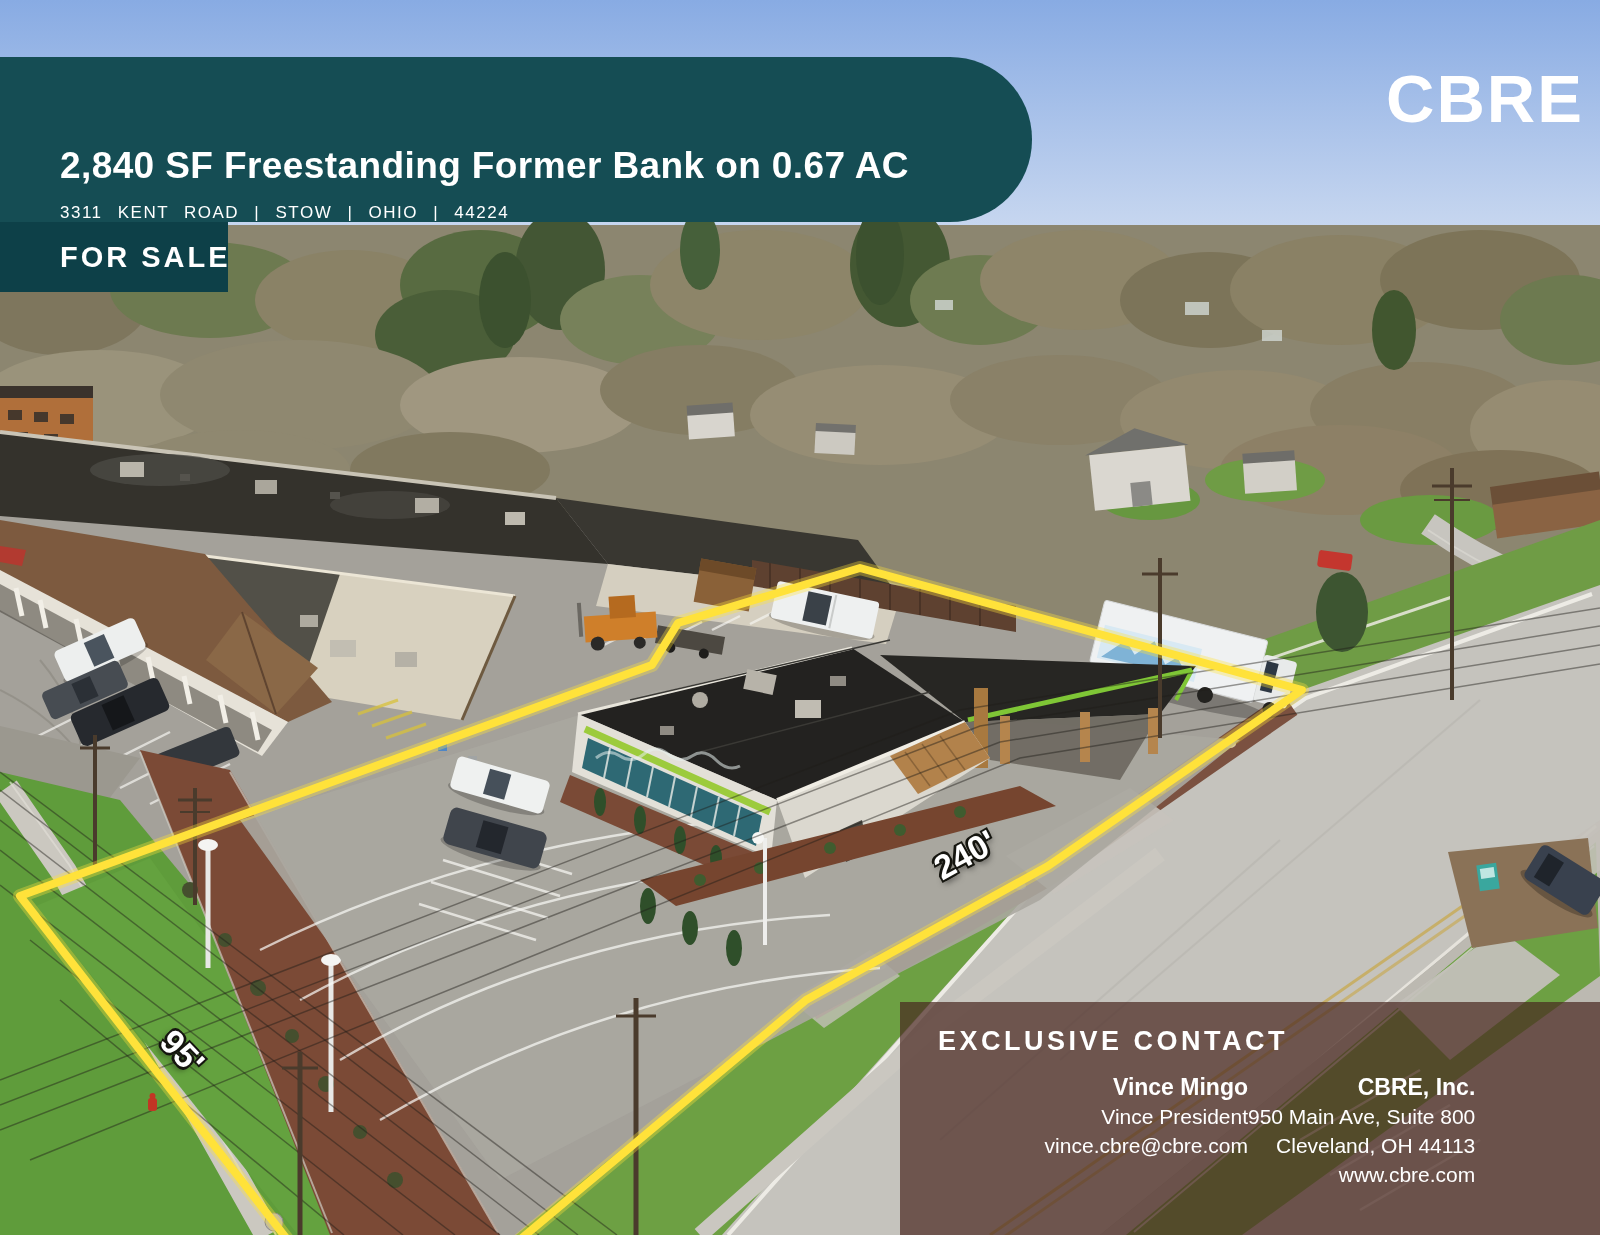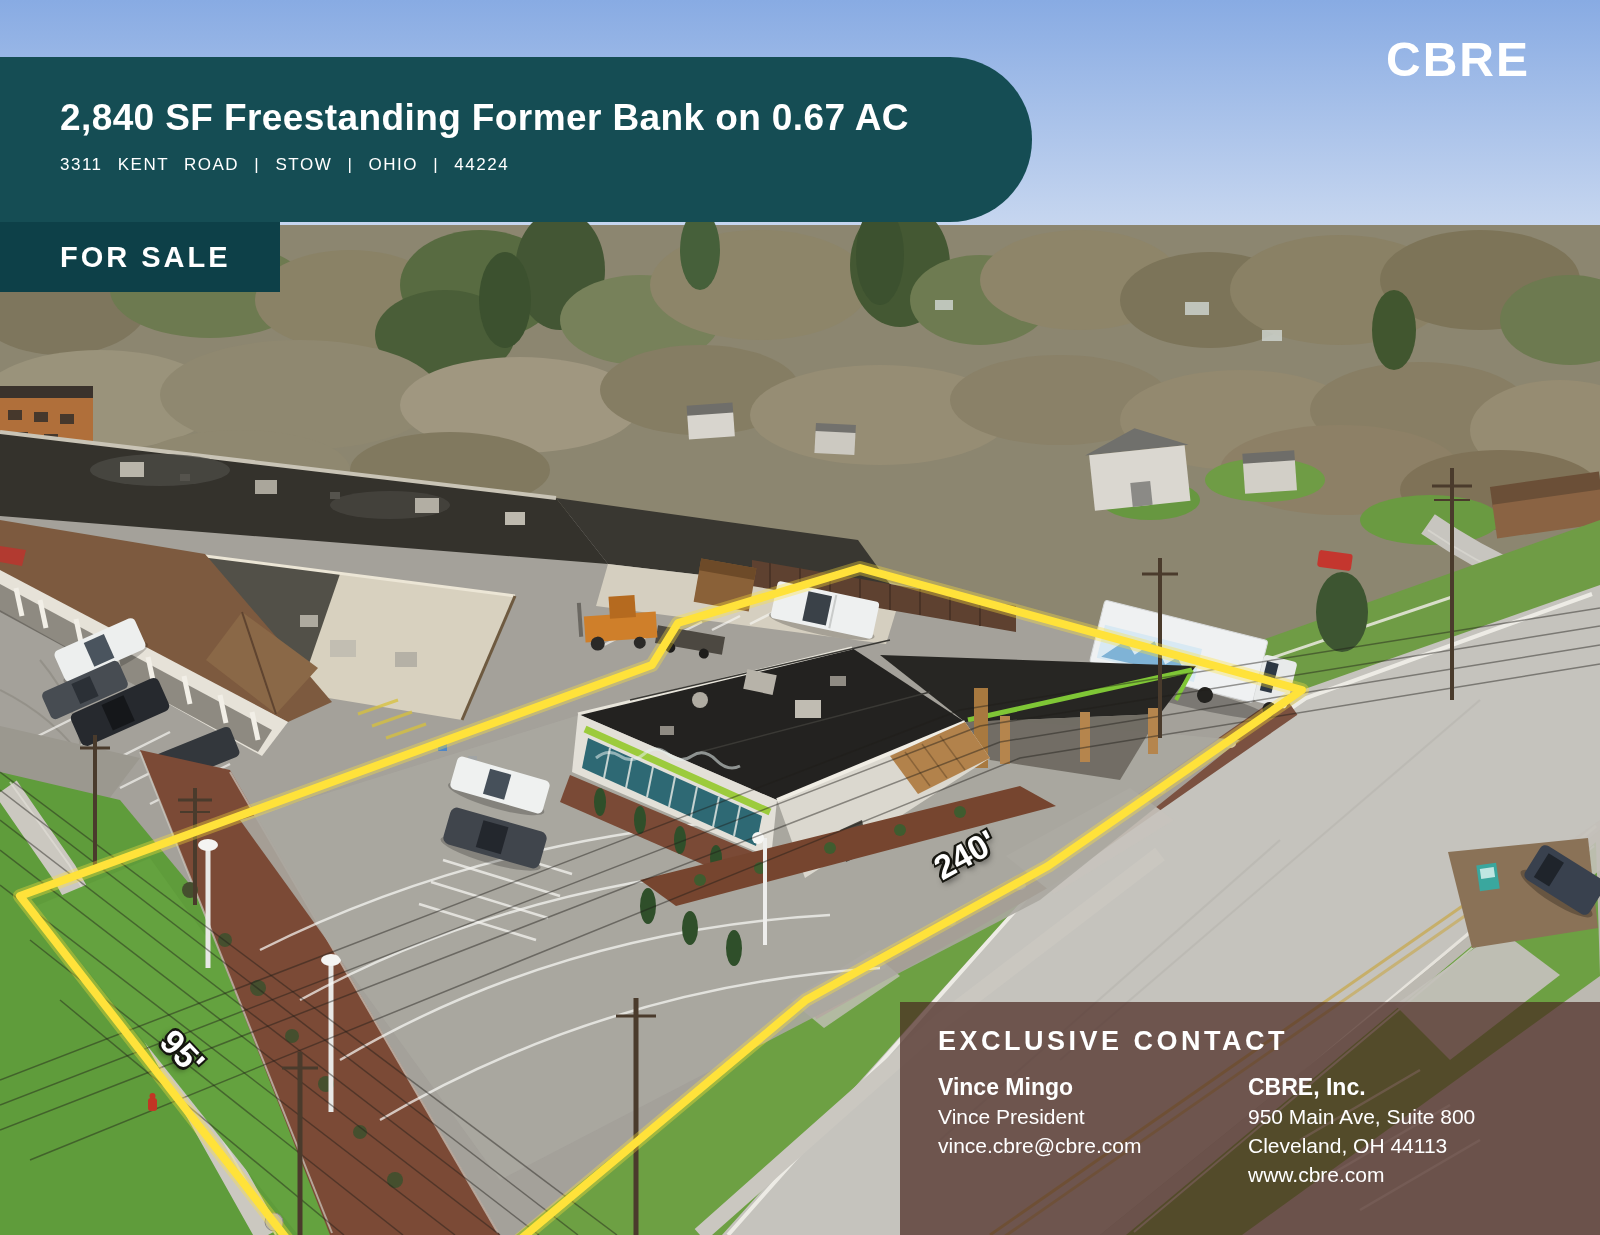--- a/index.html
+++ b/index.html
@@ -8,47 +8,47 @@
     font-family:"Liberation Sans","DejaVu Sans",sans-serif;
     background:#9db9e6;
   }
   .stage svg{position:absolute;inset:0;display:block;}
   
   .banner{
     position:absolute;left:0;top:57px;width:1032px;height:165px;
     background:#154d54;border-radius:0 82px 82px 0;
     color:#fff;box-sizing:border-box;padding:40px 0 0 60px;
   }
-  .banner .title{font-size:37px;font-weight:800;letter-spacing:.4px;white-space:nowrap;}
+  .banner .title{font-size:37px;font-weight:800;letter-spacing:.4px;white-space:nowrap;margin-top:48px;}
   .banner .address{margin-top:16px;font-size:17px;font-weight:500;letter-spacing:1.5px;word-spacing:9px;white-space:nowrap;}
   .badge{
-    position:absolute;left:0;top:222px;width:280px;height:70px;line-height:70px;
+    position:absolute;left:0;top:222px;width:228px;height:70px;line-height:70px;
     background:#0d4048;color:#fff;font-size:29px;font-weight:800;letter-spacing:3px;
     box-sizing:border-box;padding-left:60px;white-space:nowrap;
   }
   .logo{
-    position:absolute;left:1386px;top:32px;color:#fff;
-    font-size:48px;font-weight:800;letter-spacing:2px;
+    position:absolute;left:1386px;top:60px;color:#fff;
+    font-size:67px;font-weight:800;letter-spacing:2px;
   }
   
   .dim{
     position:absolute;color:#fff;font-weight:800;font-size:34px;white-space:nowrap;
     text-shadow:-2px -2px 0 #15150f,2px -2px 0 #15150f,-2px 2px 0 #15150f,2px 2px 0 #15150f,0 4px 6px rgba(0,0,0,.55);
   }
   .dim-240{left:965px;top:855px;transform:translate(-50%,-50%) rotate(-29deg);}
   .dim-95{left:182px;top:1052px;transform:translate(-50%,-50%) rotate(46deg);}
   
   .contact{
     position:absolute;left:900px;top:1002px;width:700px;height:233px;
     background:rgba(72,38,31,.7);color:#fff;box-sizing:border-box;
     padding:24px 0 7px 38px;
   }
   .contact .heading{font-size:27px;font-weight:800;letter-spacing:3.5px;white-space:nowrap;}
   .contact .cols{display:flex;margin-top:16px;}
-  .contact .col{line-height:29px;font-size:21px;}
+  .contact .col{line-height:29px;font-size:21px;text-align:right;}
   .contact .col.left{width:310px;}
   .contact .name{font-weight:800;font-size:23px;}
 </style>
 </head>
 <body>
 
 <div class="stage">
 
   <svg width="1600" height="1235" viewBox="0 0 1600 1235" aria-hidden="true">
     <defs>

